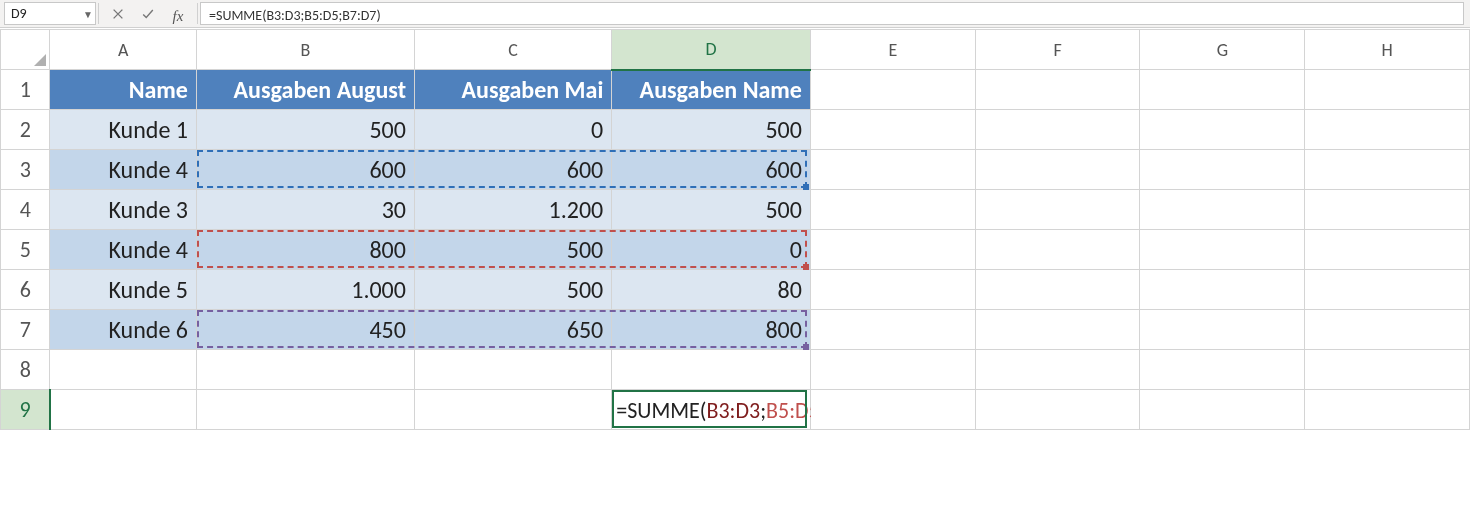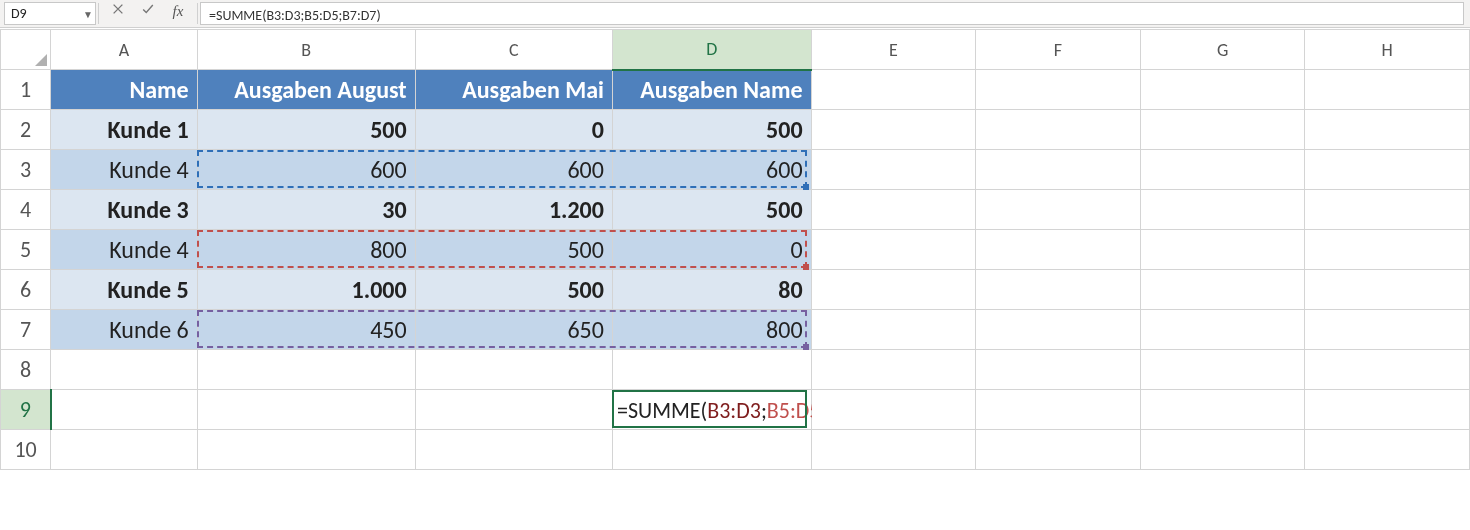--- a/index.html
+++ b/index.html
@@ -30,21 +30,21 @@
     align-items: center;
     padding: 0 6px;
     position: relative;
   }
   .namebox .dd {
     position: absolute; right: 2px; top: 50%; transform: translateY(-50%);
     color: #666; font-size: 10px;
   }
   .fbar-sep { width: 1px; background: #d0d0d0; margin: 3px 0; }
   .fbar-ctrls {
-    display: flex; align-items: flex-start; gap: 0;
+    display: flex; align-items: flex-end; gap: 0;
     padding: 0 4px;
   }
   .fbar-btn {
     width: 30px; height: 22px;
     display: flex; align-items: center; justify-content: center;
     color: #6a6a6a;
   }
   .fbar-btn svg { width: 14px; height: 14px; }
   .fx-label { font-style: italic; font-family: "Times New Roman", serif; font-size: 15px; color: #555; }
   .formula-input {
@@ -112,21 +112,21 @@
   td.cell .inner { padding: 2px 8px; white-space: nowrap; overflow: visible; }
   td.cell.left  .inner { text-align: right; }
   td.cell.right .inner { text-align: right; }
 
   
   .tbl-head {
     background: #4f81bd !important;
     color: #fff;
     font-weight: 700;
   }
-  .band-odd  { background: #dce6f1 !important; font-weight: bold; }  
+  .band-odd  { background: #dce6f1 !important; }  
   .band-even { background: #c3d6ea !important; }  
 
   
   .overlay {
     position: absolute;
     left: 0; top: 0; right:0; bottom:0;
     pointer-events: none;
   }
   .marq {
     position: absolute;
@@ -450,47 +450,20 @@
           <td class="cell" id="cell-F9">
             <div class="inner"></div>
           </td>
           <td class="cell" id="cell-G9">
             <div class="inner"></div>
           </td>
           <td class="cell" id="cell-H9">
             <div class="inner"></div>
           </td>
         </tr>
-        <tr>
-          <th class="rowh">10</th>
-          <td class="cell" id="cell-A10">
-            <div class="inner"></div>
-          </td>
-          <td class="cell" id="cell-B10">
-            <div class="inner"></div>
-          </td>
-          <td class="cell" id="cell-C10">
-            <div class="inner"></div>
-          </td>
-          <td class="cell" id="cell-D10">
-            <div class="inner"></div>
-          </td>
-          <td class="cell" id="cell-E10">
-            <div class="inner"></div>
-          </td>
-          <td class="cell" id="cell-F10">
-            <div class="inner"></div>
-          </td>
-          <td class="cell" id="cell-G10">
-            <div class="inner"></div>
-          </td>
-          <td class="cell" id="cell-H10">
-            <div class="inner"></div>
-          </td>
-        </tr>
       </tbody>
     </table>
   <div class="overlay" id="overlay">
       <div class="marq blue" style="left: 197.344px; top: 121.5px; width: 609.625px; height: 38px;"></div>
       <div class="marq red" style="left: 197.344px; top: 201.5px; width: 609.625px; height: 38px;"></div>
       <div class="marq purple" style="left: 197.344px; top: 281.5px; width: 609.625px; height: 38px;"></div>
       <div class="marq green" style="left: 611.5px; top: 361.5px; width: 195.469px; height: 38px;"></div>
     </div>
 </div>
 

